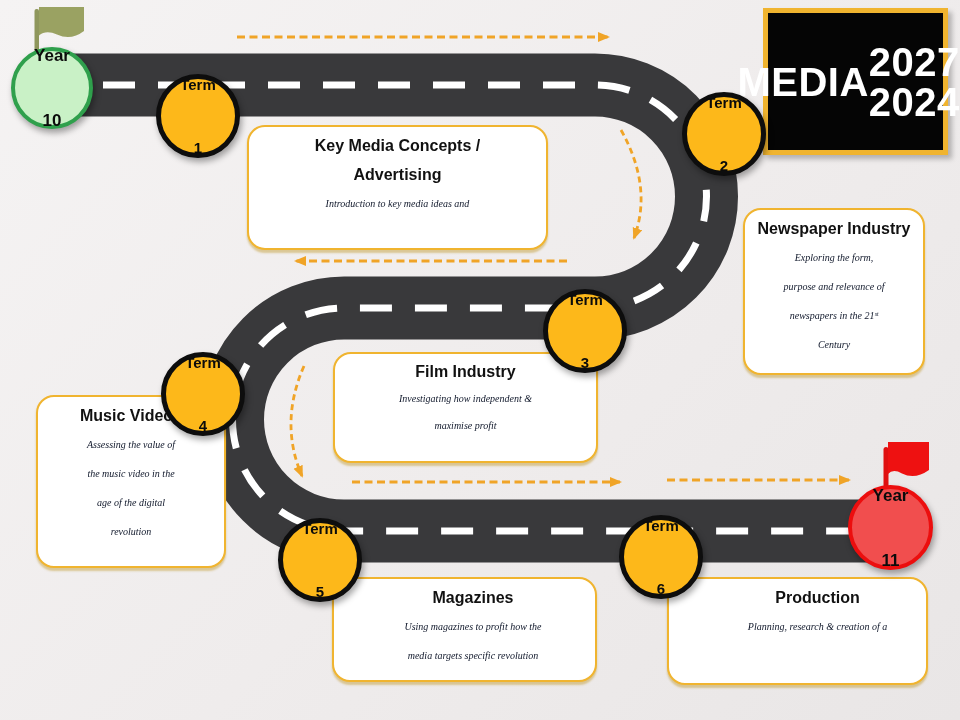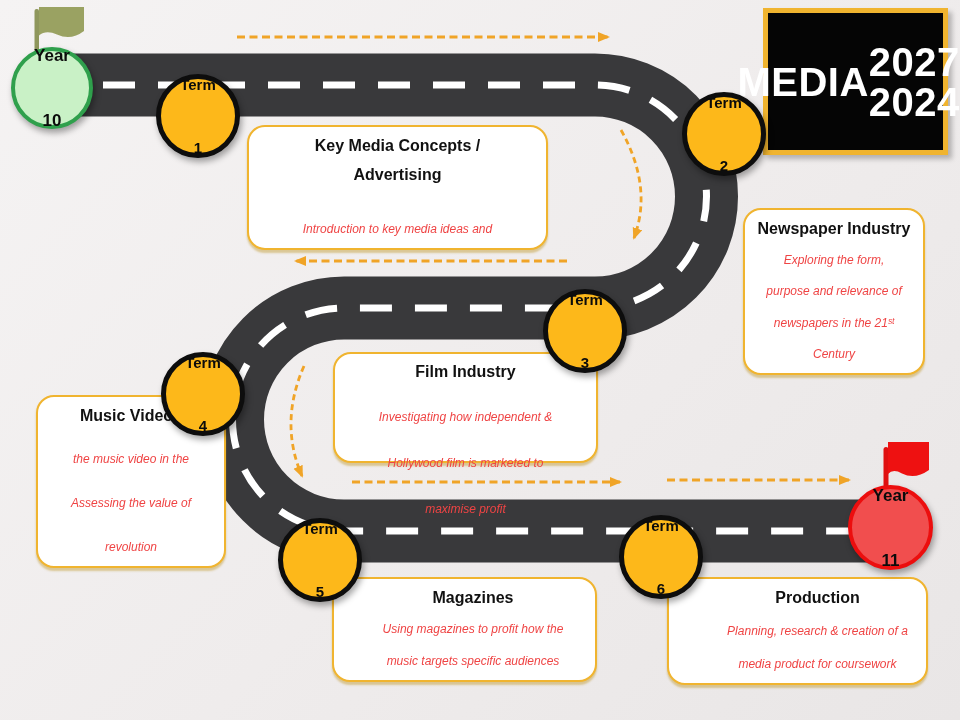--- a/index.html
+++ b/index.html
@@ -6,29 +6,29 @@
   body{font-family:"Liberation Sans","DejaVu Sans",sans-serif;}
   .slide{
     position:relative;width:960px;height:720px;overflow:hidden;
     background:linear-gradient(135deg,#f5f3f3 0%,#efecec 55%,#e9e6e6 100%);
   }
   .slide svg{position:absolute;left:0;top:0;}
 
   
   .box{
     position:absolute;background:#ffffff;border:2.5px solid #f0b42f;
-    border-radius:18px;display:flex;flex-direction:column;justify-content:space-between;
+    border-radius:18px;display:flex;flex-direction:column;justify-content:flex-start;
     align-items:center;text-align:center;box-shadow:0 2.5px 2px rgba(190,150,40,.45);
     box-sizing:border-box;padding:4px 8px;
   }
   .box-title{font-weight:bold;font-size:16px;color:#111;white-space:pre-line;line-height:inherit;}
-  .box-line{font-style:italic;font-size:12px;color:#ef4444;line-height:inherit;}
+  .box-line{font-style:italic;font-size:10px;color:#0f172a;line-height:inherit;font-family:Liberation Serif, serif;}
   .box-keymedia {left:247px;top:125px;width:301px;height:125px;line-height:29px;}
   .box-newspaper{left:743px;top:208px;width:182px;height:167px;line-height:29px;}
-  .box-film     {left:333px;top:352px;width:265px;height:111px;line-height:27px;gap:19px;}
+  .box-film     {left:333px;top:352px;width:265px;height:111px;line-height:27px;}
   .box-music    {left:8px;  top:395px;width:190px;height:173px;line-height:29px;margin-left:28px;}
   .box-magazines{left:332px;top:577px;width:265px;height:105px;line-height:29px;padding-left:25px;}
   .box-production{left:667px;top:577px;width:261px;height:108px;line-height:29px;padding-left:48px;}
 
   
   .marker{
     position:absolute;border-radius:50%;display:flex;flex-direction:column;
     justify-content:center;align-items:center;text-align:center;font-weight:bold;
     color:#0b0b0b;box-sizing:border-box;box-shadow:2px 4px 6px rgba(0,0,0,.35);gap:44px;
   }
@@ -97,41 +97,40 @@
     <div class="box-title">Newspaper Industry</div>
     <div class="box-line">Exploring the form,</div>
     <div class="box-line">purpose and relevance of</div>
     <div class="box-line">newspapers in the 21ˢᵗ</div>
     <div class="box-line">Century</div>
   </div>
 
   <div class="box box-film">
     <div class="box-title">Film Industry</div>
     <div class="box-line">Investigating how independent &amp;</div>
-    <div class="box-line">Hollywood film is marketed to</div>
     <div class="box-line">maximise profit</div>
   </div>
 
   <div class="box box-music">
     <div class="box-title">Music Videos</div>
+    <div class="box-line">Assessing the value of</div>
     <div class="box-line">the music video in the</div>
-    <div class="box-line">Assessing the value of</div>
+    <div class="box-line">age of the digital</div>
     <div class="box-line">revolution</div>
   </div>
 
   <div class="box box-magazines">
     <div class="box-title">Magazines</div>
     <div class="box-line">Using magazines to profit how the</div>
-    <div class="box-line">music targets specific audiences</div>
+    <div class="box-line">media targets specific revolution</div>
   </div>
 
   <div class="box box-production">
     <div class="box-title">Production</div>
     <div class="box-line">Planning, research &amp; creation of a</div>
-    <div class="box-line">media product for coursework</div>
   </div>
 
   <div class="badge">
     <div>MEDIA</div>
     <div>2027-2024</div>
   </div>
 
   <div class="marker term term-1">
     <div>Term</div>
     <div>1</div>

